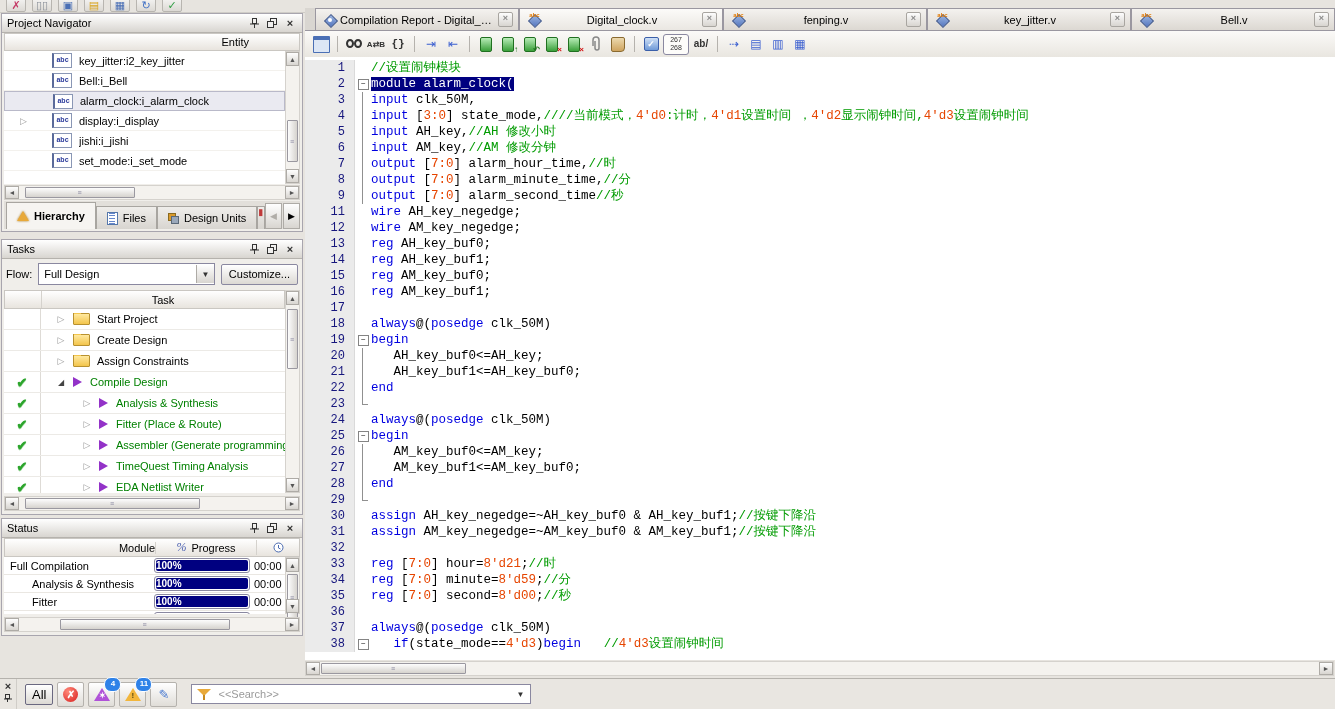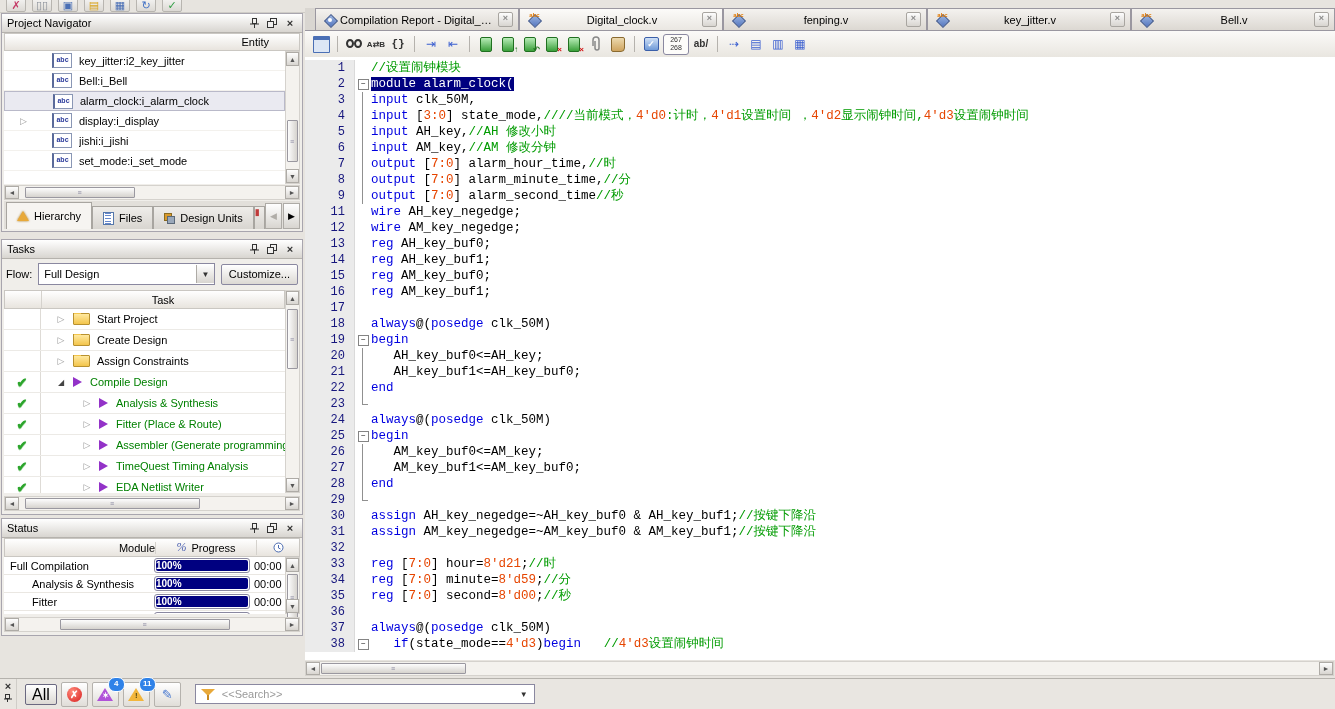--- a/index.html
+++ b/index.html
@@ -28,21 +28,21 @@
   .abcflag{width:17px;height:13px;border:1px solid #8a97b5;border-left:2px solid #5a6a9a;background:#fff;color:#2a3a9a;font:bold 7px/12px "Liberation Sans",sans-serif;text-align:center;margin-left:12px;margin-right:7px;flex:none}
   .ent-label{white-space:nowrap;overflow:hidden}
   
   .vs,.hs{position:absolute;background:#f4f2ee;border:1px solid #d5d2cd;box-sizing:border-box}
   .sb-btn{position:absolute;background:linear-gradient(#fefefe,#d8d5d0);border:1px solid #aeaba6;color:#555;font-size:7px;display:flex;align-items:center;justify-content:center;box-sizing:border-box}
   .sb-thumb{position:absolute;background:linear-gradient(90deg,#fdfdfd,#d6d3ce);border:1px solid #9a98a0;border-radius:1px;box-sizing:border-box;display:flex;align-items:center;justify-content:center;color:#8a88a0;font-size:7px;letter-spacing:1px}
   .hs .sb-thumb{background:linear-gradient(#fdfdfd,#d6d3ce)}
   
   #ptabs{position:absolute;left:2px;right:2px;bottom:2px;height:28px;display:flex;align-items:flex-end;background:#e2dfda;padding-left:2px}
   .ptab{display:flex;align-items:center;gap:5px;padding:0 10px;height:22px;background:linear-gradient(#efedea,#d8d5d0);border:1px solid #a8a5a0;border-bottom:none;font-size:11px;white-space:nowrap}
-  .ptab.active{background:#f6f4f1;height:26px;font-weight:normal}
+  .ptab.active{background:#f6f4f1;height:26px;font-weight:bold}
   .hierarchy-icon{width:0;height:0;border-left:6px solid transparent;border-right:6px solid transparent;border-bottom:10px solid #e8a93a;filter:drop-shadow(0 0 1px #a87a20)}
   .files-icon{width:9px;height:11px;background:#fff;border:1px solid #5577aa;background-image:repeating-linear-gradient(to bottom,#6688cc 0 1px,transparent 1px 3px);background-position:1px 2px;background-size:6px 8px;background-repeat:repeat-y}
   .design-units-icon{position:relative;width:11px;height:11px}
   .design-units-icon::before{content:"";position:absolute;left:0;top:0;width:6px;height:6px;background:#d99a2c;border:1px solid #8a6a20}
   .design-units-icon::after{content:"";position:absolute;right:0;bottom:0;width:6px;height:6px;background:#9aa8ba;border:1px solid #5a6878}
   .ptab-frag{width:10px;height:22px;background:linear-gradient(#efedea,#d8d5d0);border:1px solid #a8a5a0;border-bottom:none;overflow:hidden;color:#c03a3a;font-size:9px}
   .ptab-arrows{margin-left:auto;display:flex;gap:1px}
   .pt-arr{width:15px;height:24px;background:linear-gradient(#fefefe,#d8d5d0);border:1px solid #aeaba6;display:flex;align-items:center;justify-content:center;font-size:9px}
   
   #flowrow{position:absolute;top:21px;left:4px;right:4px;height:26px;display:flex;align-items:center;gap:6px}
@@ -113,21 +113,21 @@
   .ltext{flex:1;overflow:hidden}
   .sg-k{color:var(--keyword)}
   .sg-n{color:var(--number)}
   .sg-c{color:var(--comment)}
   .sg-p{color:#000}
   .sg-sel{background:var(--selection_bg);color:var(--selection_fg)}
   
   #msgbar{position:absolute;left:0;top:678px;width:100%;height:31px;background:#e9e6e1;border-top:1px solid #b5b2ad;display:flex;align-items:center;box-sizing:border-box}
   .mstrip{width:16px;align-self:stretch;display:flex;flex-direction:column;align-items:center;border-right:1px solid #d0cdc8;padding-top:2px;gap:1px;flex:none}
   .mstrip .tb{width:12px;height:11px}
-  .btn-all{min-width:26px;height:21px;border:1px solid #6a6880;border-radius:2px;background:linear-gradient(#ffffff,#dcd9d4);font-size:16px;margin-left:8px}
+  .btn-all{min-width:26px;height:21px;border:1px solid #6a6880;border-radius:2px;background:linear-gradient(#ffffff,#dcd9d4);font-size:13px;margin-left:8px}
   .mbtn{width:25px;height:23px;border:1px solid #b5b2ad;border-radius:2px;background:linear-gradient(#ffffff,#e0ddd8);display:flex;align-items:center;justify-content:center;position:relative;margin-left:4px;flex:none}
   .err{width:15px;height:15px;border-radius:50%;background:radial-gradient(circle at 35% 30%,#ff8a7a,#d81e1e);color:#fff;font:bold 10px/15px "Liberation Sans",sans-serif;text-align:center}
   .tri{width:0;height:0;border-left:8px solid transparent;border-right:8px solid transparent;border-bottom:13px solid #b052d8;position:relative}
   .tri.warn{border-bottom-color:#f2b63c}
   .tri .mark{position:absolute;left:-3px;top:3px;width:6px;color:#fff;font:bold 8px/10px "Liberation Sans",sans-serif;text-align:center}
   .tri.warn .mark{color:#5a4a10}
   .badge{position:absolute;top:-6px;right:-7px;min-width:13px;height:13px;border-radius:7px;background:#2f82e8;border:1px solid #fff;color:#fff;font:bold 8px/12px "Liberation Sans",sans-serif;text-align:center;padding:0 1px;z-index:2}
   .pen{color:#4a7ad0;font-size:13px;transform:rotate(0deg)}
   .scombo{margin-left:14px;width:340px;height:20px;background:#fff;border:1px solid #8a88a0;display:flex;align-items:center;padding:0 2px;box-sizing:border-box}
   .funnel{position:relative;width:14px;height:13px;flex:none;margin:0 5px 0 3px}
@@ -162,21 +162,21 @@
               <line x1="0" y1="6" x2="9" y2="6" stroke="#333"></line>
               <line x1="4.5" y1="6" x2="4.5" y2="10" stroke="#333"></line>
             </svg>
           </span>
         <span class="tb">
             <span class="ico-float"></span>
           </span>
         <span class="tb">×</span>
       </span>
     </div>
-    <div class="colhdr" style="justify-content:flex-end;padding-right:30px">
+    <div class="colhdr" style="justify-content:flex-end;padding-right:50px">
       <span>Entity</span>
     </div>
     <div id="entlist">
         <div class="ent-row">
           <span class="ent-exp"></span>
           <span class="abcflag">abc</span>
           <span class="ent-label">key_jitter:i2_key_jitter</span>
         </div>
         <div class="ent-row">
           <span class="ent-exp"></span>

